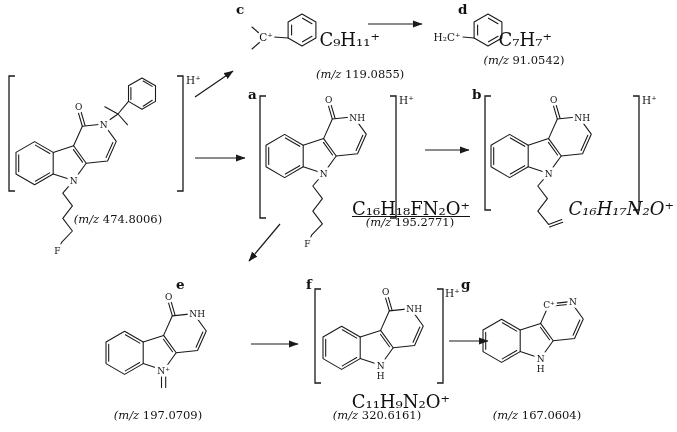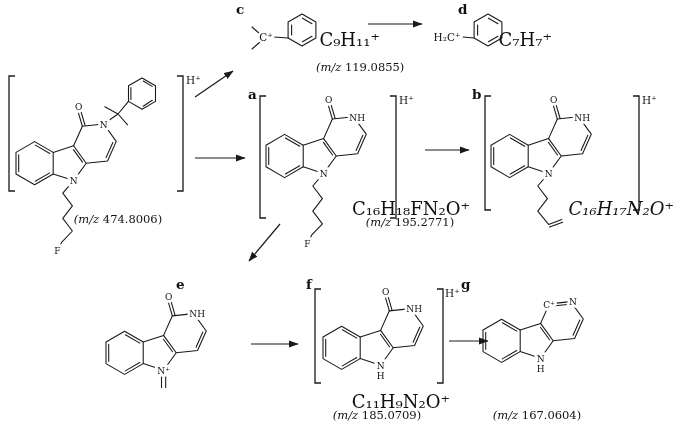--- a/index.html
+++ b/index.html
@@ -65,29 +65,30 @@
   <div class="abs cmpd-label" style="left:461px;top:276px;">g</div>
 
   <svg class="struct" style="left:250px;top:8px;" width="112" height="62" viewBox="0 0 112 62">
     <path class="bond-s" d="M10,26 L2,19 M10,34 L2,41"></path>
     <path class="bond-s" d="M24,29 L38.1,30"></path>
     <path class="bond-s" d="M52,38 L38.1,30 L38.1,14 L52,6 L65.9,14 L65.9,30 Z"></path>
     <path class="bond-s" d="M41.6,27 L41.6,17 M52.5,10.2 L62,15.7 M62,28.3 L52.5,33.8"></path>
     <text class="atom-s" x="16" y="33">C⁺</text>
   </svg>
   <div class="abs formula" style="left:306px;top:29px;width:74px;">C₉H₁₁⁺</div>
-  <div class="abs mz" style="left:316px;top:60px;width:86px;"><span class="it">(m/z</span><span> 119.0855)</span></div>
+  <div class="abs mz" style="left:316px;top:67px;width:86px;"><span class="it">(m/z</span><span> 119.0855)</span></div>
 
   <svg class="struct" style="left:430px;top:8px;" width="112" height="62" viewBox="0 0 112 62">
     <path class="bond-s" d="M33,29 L44.1,30"></path>
     <path class="bond-s" d="M58,38 L44.1,30 L44.1,14 L58,6 L71.9,14 L71.9,30 Z"></path>
     <path class="bond-s" d="M47.6,27 L47.6,17 M58.5,10.2 L68,15.7 M68,28.3 L58.5,33.8"></path>
     <text class="atom-s" x="17" y="33">H₂C⁺</text>
   </svg>
   <div class="abs formula" style="left:492px;top:29px;width:60px;">C₇H₇⁺</div>
+  <div class="abs mz" style="left:482px;top:53px;width:84px;"><span class="it">(m/z</span><span> 91.0542)</span></div>
 
   <svg class="struct" style="left:6px;top:66px;" width="200" height="200" viewBox="0 0 200 200">
     <path class="bracket" d="M9,10 L3,10 L3,125 L9,125"></path>
     <path class="bracket" d="M171,10 L177,10 L177,125 L171,125"></path>
     <text class="charge" x="180" y="18">H⁺</text>
     <g transform="translate(10,74.4) scale(0.6)">
       <use href="#core-rings"></use>
       <use href="#co-bond"></use>
       <use href="#chain-fluoropentyl"></use>
       <path class="bond" d="M146.1,-27.3 L170,-44 M170,-44 L148,-56 M170,-44 L186,-26 M170,-44 L187.5,-65"></path>
@@ -108,21 +109,21 @@
     <g transform="translate(8,45.2) scale(0.6)">
       <use href="#core-rings"></use>
       <use href="#co-bond"></use>
       <use href="#chain-fluoropentyl"></use>
       <text class="atom" x="104.5" y="-50">O</text>
       <text class="atom" x="152" y="-21">NH</text>
       <text class="atom" x="96" y="73">N</text>
       <text class="atom" x="69" y="190">F</text>
     </g>
   </svg>
-  <div class="abs formula" style="left:350px;top:198px;width:120px;">C₁₆H₁₈FN₂O⁺</div>
+  <div class="abs formula" style="left:350px;top:198px;width:120px;text-decoration:underline;">C₁₆H₁₈FN₂O⁺</div>
   <div class="abs mz" style="left:350px;top:215px;width:120px;"><span class="it">(m/z</span><span> 195.2771)</span></div>
 
   <svg class="struct" style="left:483px;top:88px;" width="190" height="160" viewBox="0 0 190 160">
     <path class="bracket" d="M8,8 L2,8 L2,122 L8,122"></path>
     <path class="bracket" d="M150,8 L156,8 L156,122 L150,122"></path>
     <text class="charge" x="159" y="16">H⁺</text>
     <g transform="translate(8,45.2) scale(0.6)">
       <use href="#core-rings"></use>
       <use href="#co-bond"></use>
       <path class="bond" d="M96,67 L78,88 L94,109 L78,130 L96,152 M96,152 L118,144 M97.5,156.4 L119.5,148.4"></path>
@@ -136,36 +137,37 @@
   <svg class="struct" style="left:100px;top:288px;" width="155" height="102" viewBox="0 0 155 102">
     <g transform="translate(6,42) scale(0.6)">
       <use href="#core-rings"></use>
       <use href="#co-bond"></use>
       <path class="bond" d="M92.5,78 L92.5,96 M99.5,78 L99.5,96"></path>
       <text class="atom" x="104.5" y="-50">O</text>
       <text class="atom" x="152" y="-21">NH</text>
       <text class="atom" x="96" y="73">N⁺</text>
     </g>
   </svg>
+  <div class="abs mz" style="left:97px;top:408px;width:122px;"><span class="it">(m/z</span><span> 197.0709)</span></div>
 
   <svg class="struct" style="left:313px;top:283px;" width="148" height="108" viewBox="0 0 148 108">
     <path class="bracket" d="M8,6 L2,6 L2,100 L8,100"></path>
     <path class="bracket" d="M124,6 L130,6 L130,100 L124,100"></path>
     <text class="charge" x="132" y="14">H⁺</text>
     <g transform="translate(10,42) scale(0.6)">
       <use href="#core-rings"></use>
       <use href="#co-bond"></use>
       <text class="atom" x="104.5" y="-50">O</text>
       <text class="atom" x="152" y="-21">NH</text>
       <text class="atom" x="96" y="73">N</text>
       <text class="atom" x="96" y="90">H</text>
     </g>
   </svg>
   <div class="abs formula" style="left:328px;top:391px;width:122px;">C₁₁H₉N₂O⁺</div>
-  <div class="abs mz" style="left:316px;top:408px;width:122px;"><span class="it">(m/z</span><span> 185.0709)</span></div>
+  <div class="abs mz" style="left:316px;top:408px;width:122px;"><span class="it">(m/z</span><span> 320.6161)</span></div>
 
   <svg class="struct" style="left:473px;top:288px;" width="140" height="100" viewBox="0 0 140 100">
     <g transform="translate(10,30) scale(0.6)">
       <use href="#core-rings"></use>
       <path class="bond" d="M116,-19.9 L141,-22.4"></path>
       <text class="atom" x="110" y="-17">C⁺</text>
       <text class="atom" x="150" y="-21">N</text>
       <text class="atom" x="96" y="73">N</text>
       <text class="atom" x="96" y="90">H</text>
     </g>

